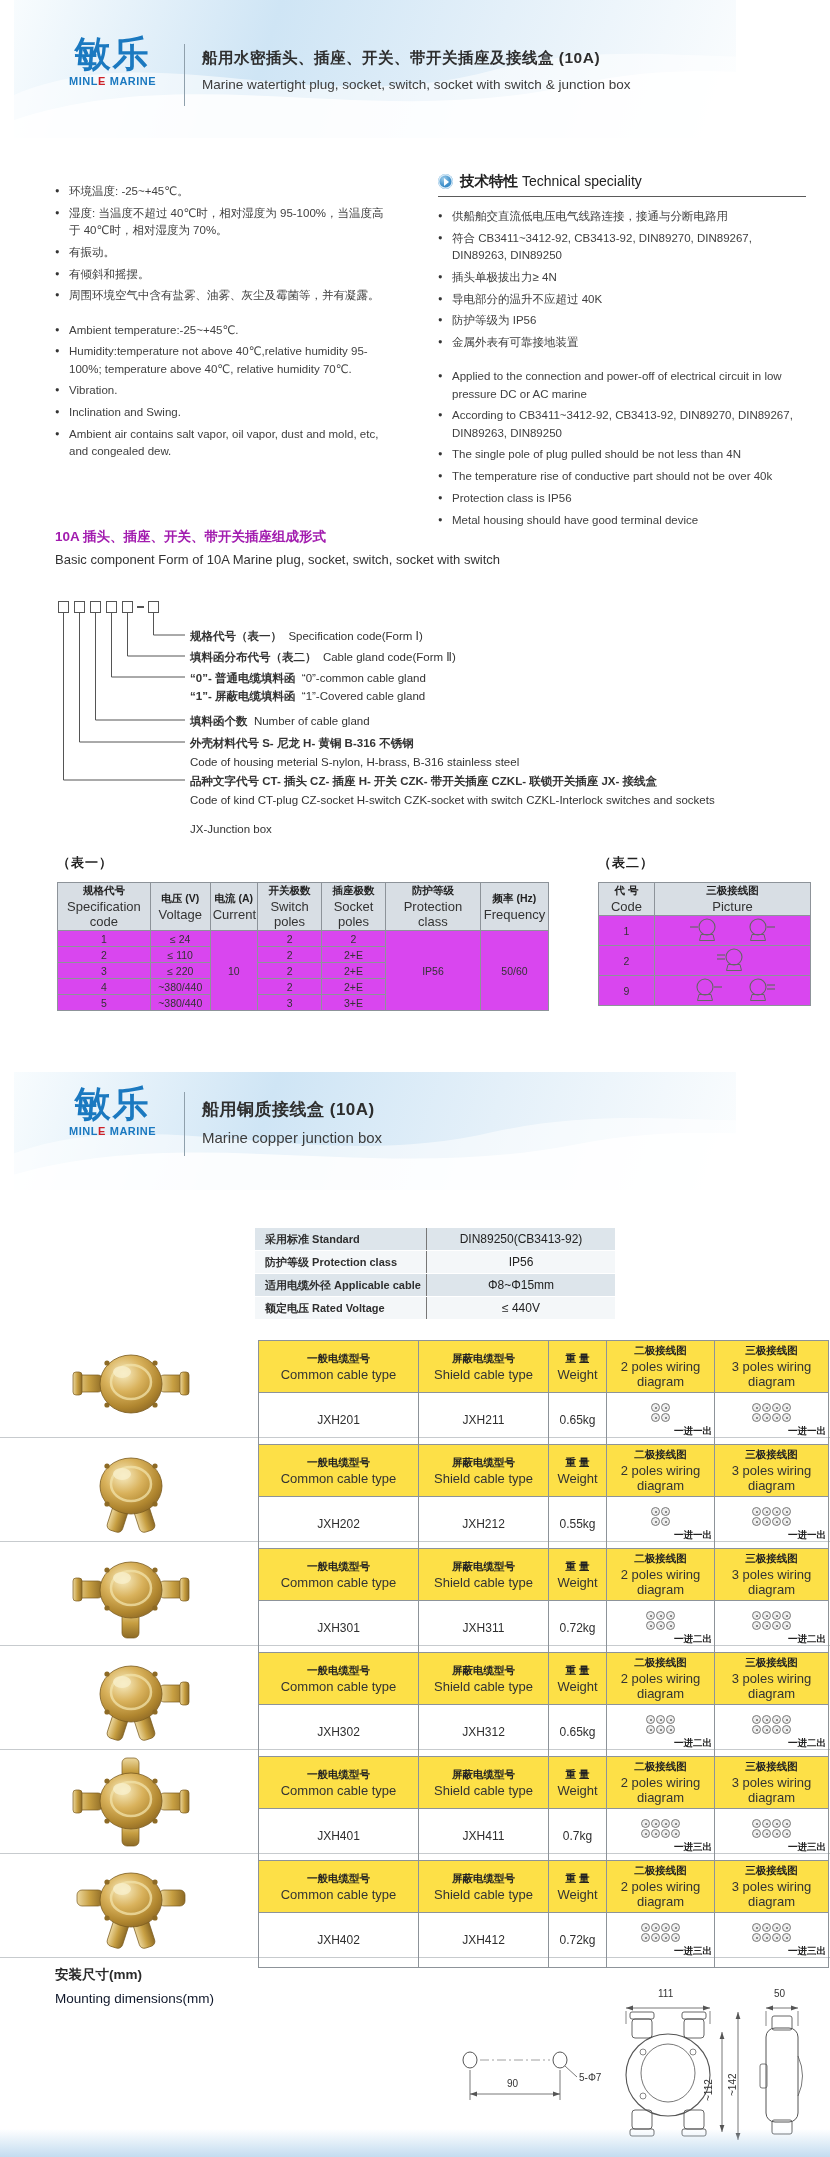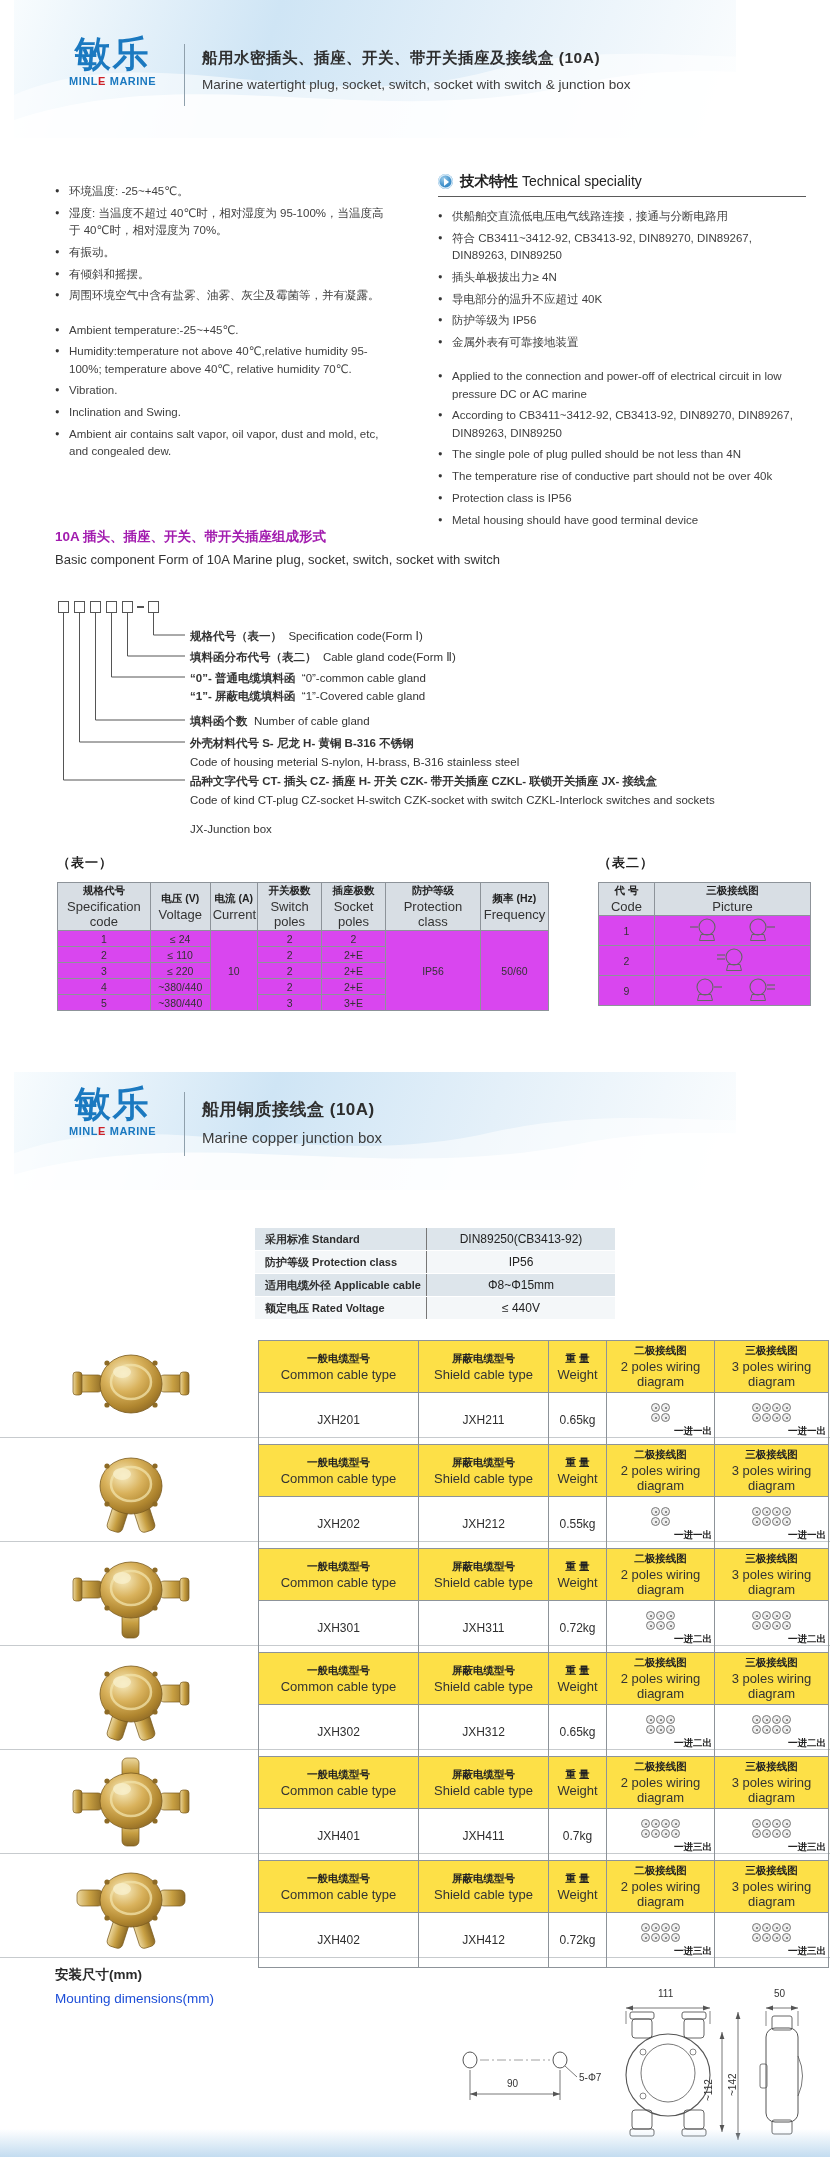--- a/index.html
+++ b/index.html
@@ -74,21 +74,21 @@
 .ptable th{background:#fde047;padding:3px 2px}
 .ptable td{font-size:12px;color:#2e2e2e;height:55px}
 .wire{display:flex;flex-direction:column;align-items:center;justify-content:center;padding:2px}
 .tb-row{display:flex}
 .term{width:9px;height:9px;border:1px solid #777;border-radius:50%;margin:.5px;position:relative;background:#eee;display:inline-block}
 .term::after{content:"";position:absolute;left:2.5px;top:2.5px;width:2.5px;height:2.5px;border-radius:50%;background:#666}
 .wcap{font-size:9.5px;font-weight:bold;color:#222;margin-top:2px;align-self:flex-end}
 
 
 .mount-title-cn{font-size:13.5px;font-weight:bold;color:#2a2a2a}
-.mount-title-en{font-size:13.5px;color:#1d4ed8;margin-top:7px}
+.mount-title-en{font-size:13.5px;color:#0f172a;margin-top:7px}
 .dim{position:absolute;font-size:10px;color:#333;white-space:nowrap}
 .dim.v{transform:rotate(-90deg);transform-origin:left bottom}
 .bstrip{position:absolute;left:0;top:2129px;width:830px;height:28px;
   background:linear-gradient(180deg,rgba(214,232,246,0) 0%,#c3dcf0 100%)}
 </style>
 </head>
 <body>
 
 <div class="page">
 

